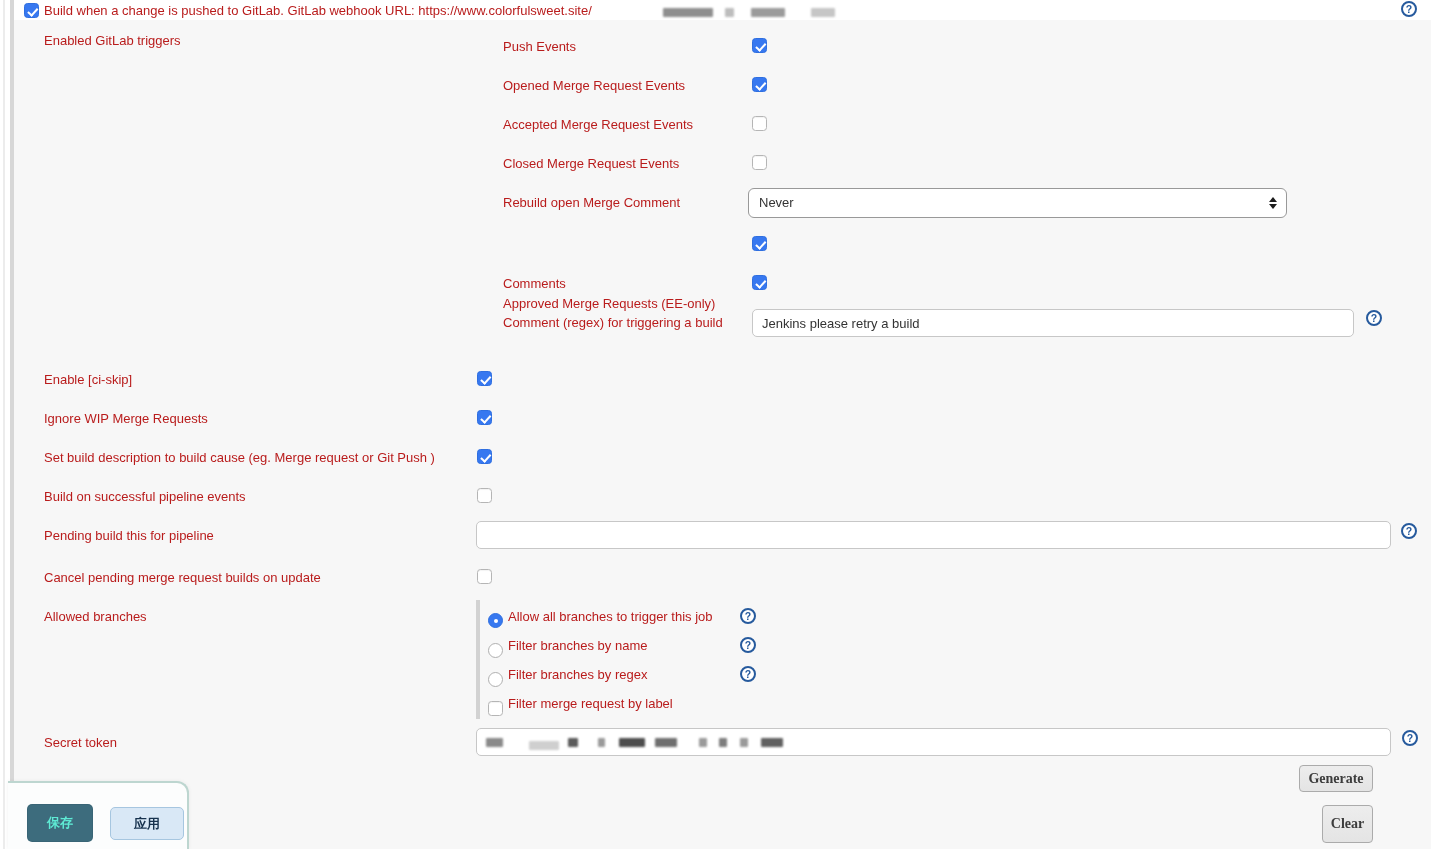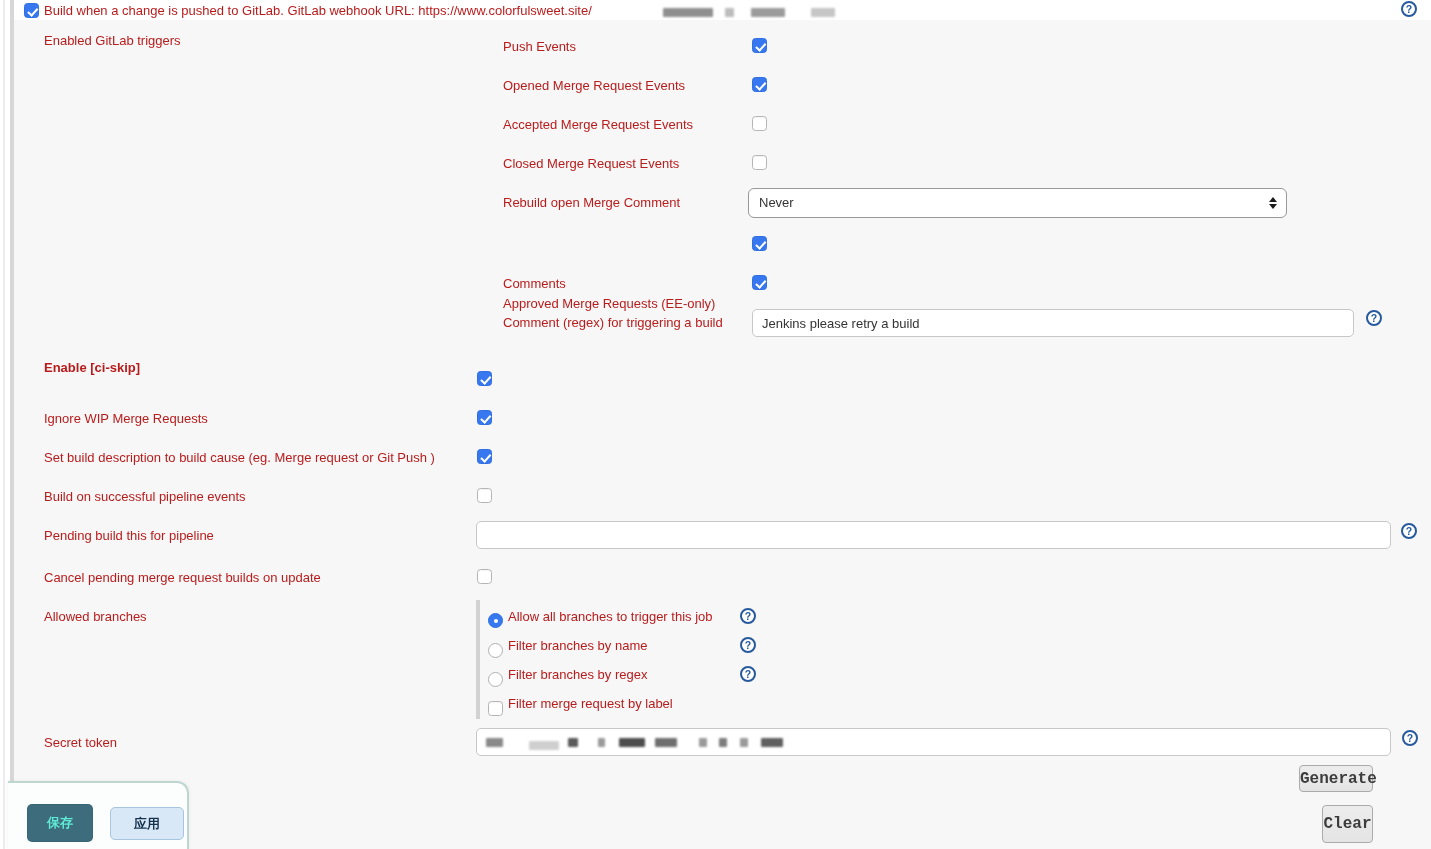--- a/index.html
+++ b/index.html
@@ -40,21 +40,21 @@
   .selectbox { position:absolute; height:30px; background:#fff; border:1px solid #999;
         border-radius:6px; line-height:28px; padding-left:10px; cursor:pointer; }
   .sel-arrows { position:absolute; right:9px; top:8px; }
   .tri-up { width:0; height:0; border-left:4px solid transparent; border-right:4px solid transparent;
         border-bottom:5px solid #1d1d1d; margin-bottom:2px; }
   .tri-down { width:0; height:0; border-left:4px solid transparent; border-right:4px solid transparent;
         border-top:5px solid #1d1d1d; }
 
   
   .gbtn { position:absolute; background:linear-gradient(#ededed,#e4e4e4); border:1px solid #ababab;
-        border-radius:4px; color:#3c3c3c; font-family:Liberation Mono, monospace; font-size:16px; font-weight:bold;
+        border-radius:4px; color:#3c3c3c; font-family:Liberation Serif, serif; font-size:14px; font-weight:bold;
         text-align:center; cursor:pointer; }
 
   
   .nestbar { position:absolute; left:476px; top:600px; width:4px; height:119px; background:#d2d2d2; }
 
   
   .rblk { display:inline-block; height:9px; filter:blur(1.2px); vertical-align:middle; border-radius:1px; }
 
   
   .savebar { position:absolute; left:8px; top:781px; width:181px; height:68px; background:#fcfdfd;
@@ -110,21 +110,21 @@
 <span class="label" style="left:503px; top:248px;margin-top:48px;">Approved Merge Requests (EE-only)</span>
 <span class="cb abs on" style="left:752px; top:236px;"></span>
 
 <span class="label" style="left:503px; top:276px;">Comments</span>
 <span class="cb abs on" style="left:752px; top:275px;"></span>
 
 <span class="label" style="left:503px; top:315px;">Comment (regex) for triggering a build</span>
 <input class="tinput" style="left: 752px; top: 309px; width: 602px;" value="Jenkins please retry a build">
 <span class="help" style="left:1366px; top:310px;">?</span>
 
-<span class="label" style="left:44px; top:360px;font-weight:bold;">Enable [ci-skip]</span>
+<span class="label" style="left:44px; top:372px;">Enable [ci-skip]</span>
 <span class="cb abs on" style="left:477px; top:371px;"></span>
 
 <span class="label" style="left:44px; top:411px;">Ignore WIP Merge Requests</span>
 <span class="cb abs on" style="left:477px; top:410px;"></span>
 
 <span class="label" style="left:44px; top:450px;">Set build description to build cause (eg. Merge request or Git Push )</span>
 <span class="cb abs on" style="left:477px; top:449px;"></span>
 
 <span class="label" style="left:44px; top:489px;">Build on successful pipeline events</span>
 <span class="cb abs" style="left:477px; top:488px;"></span>

